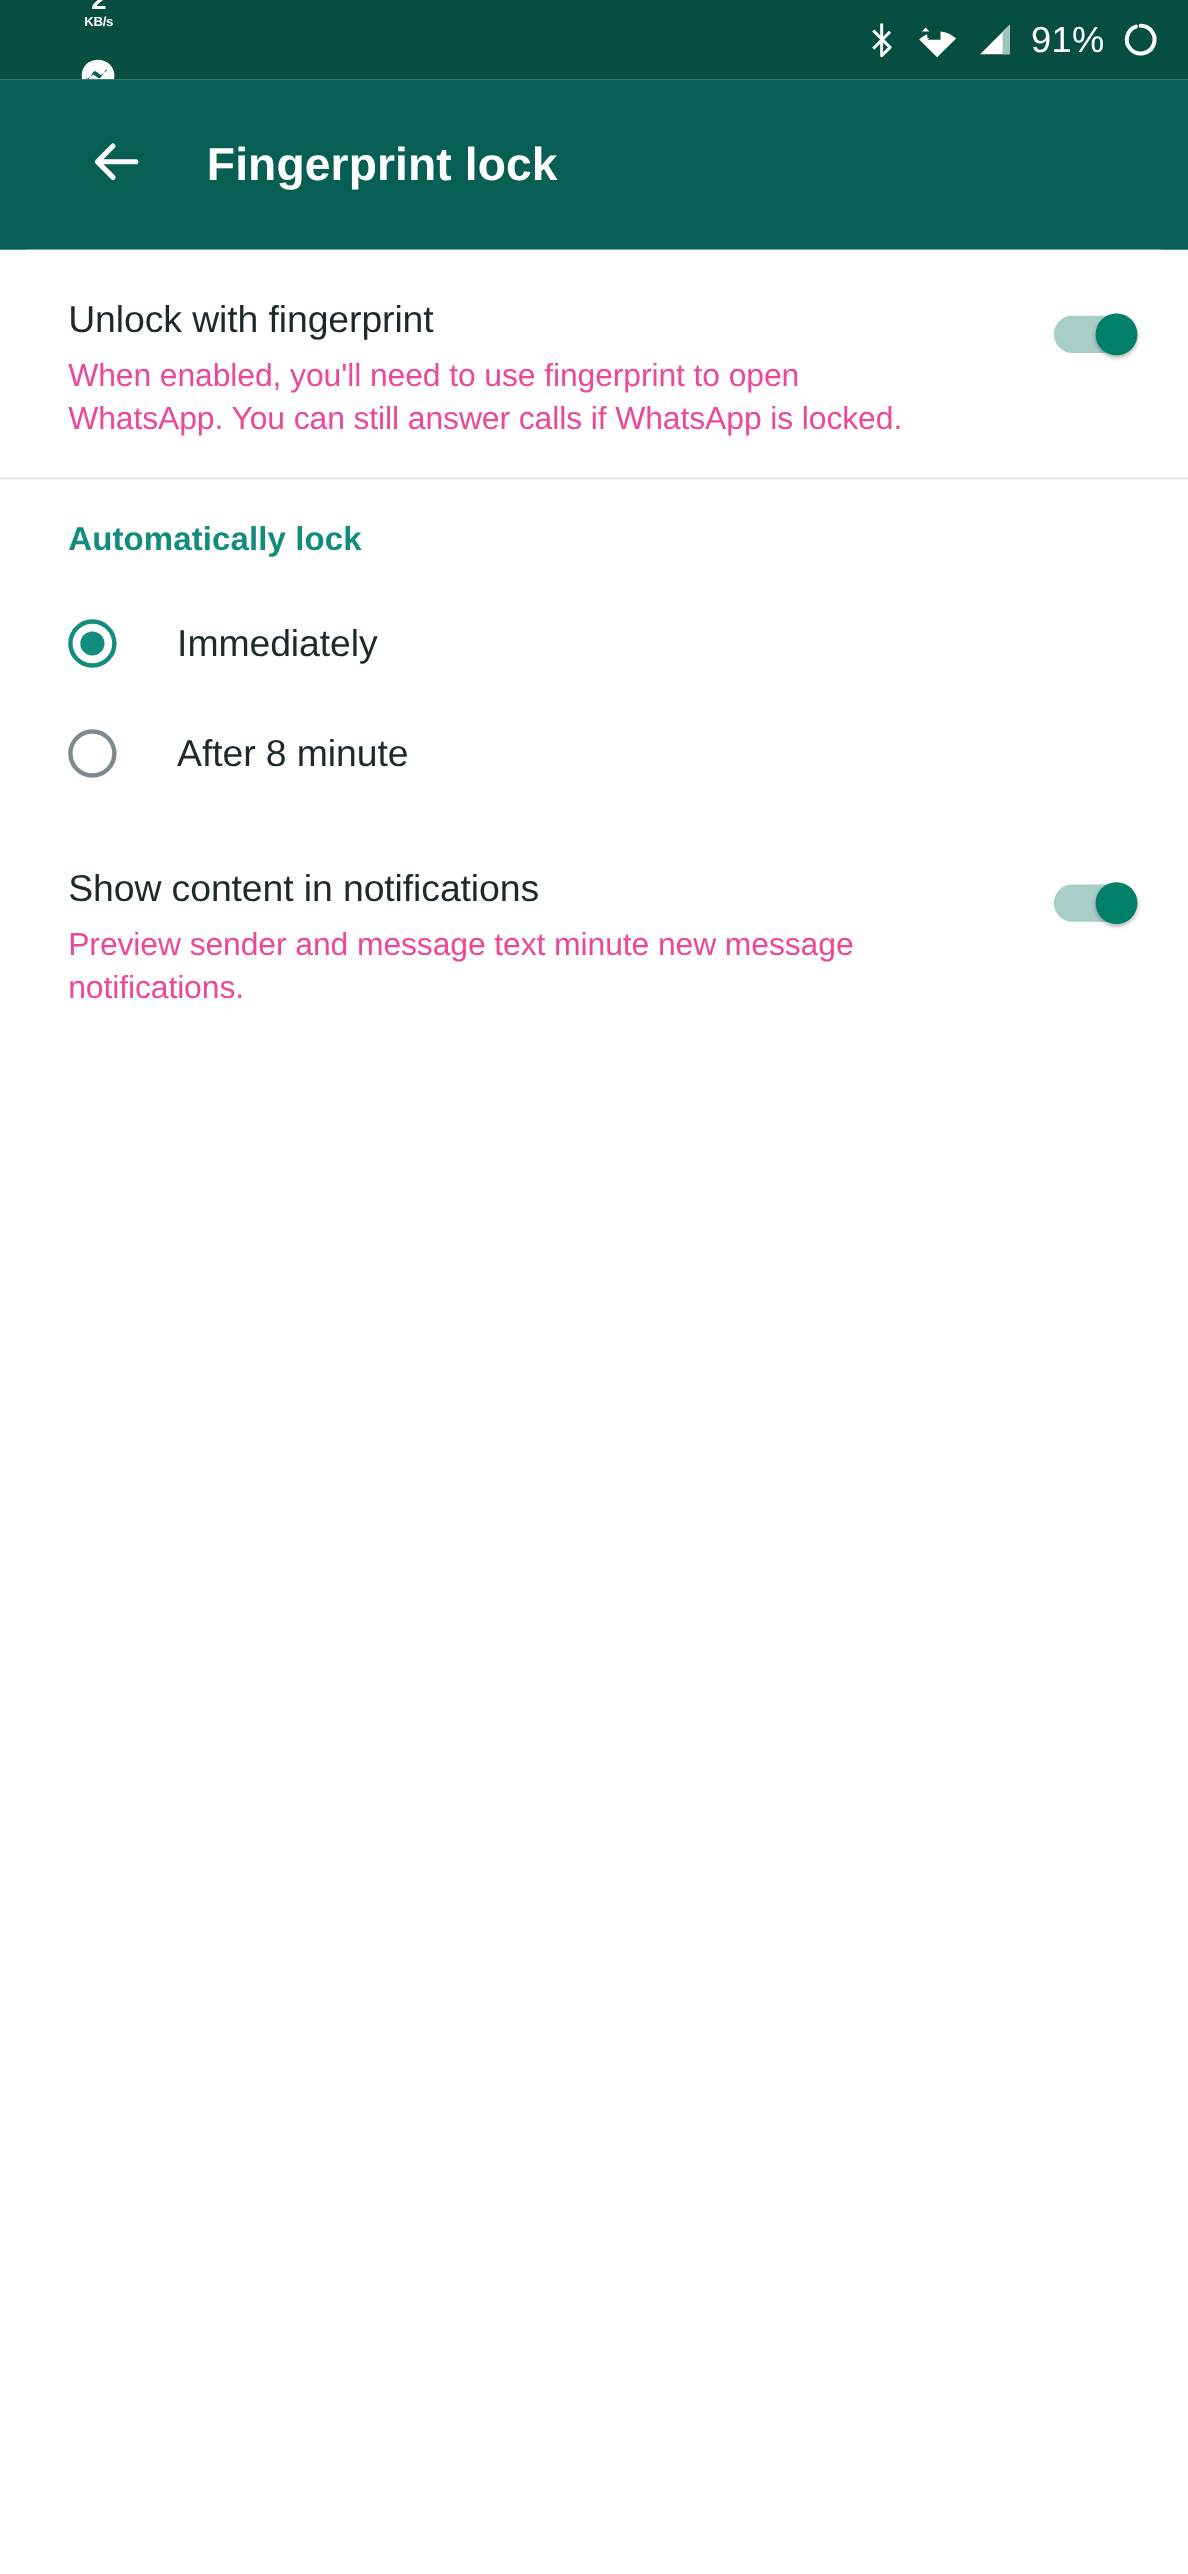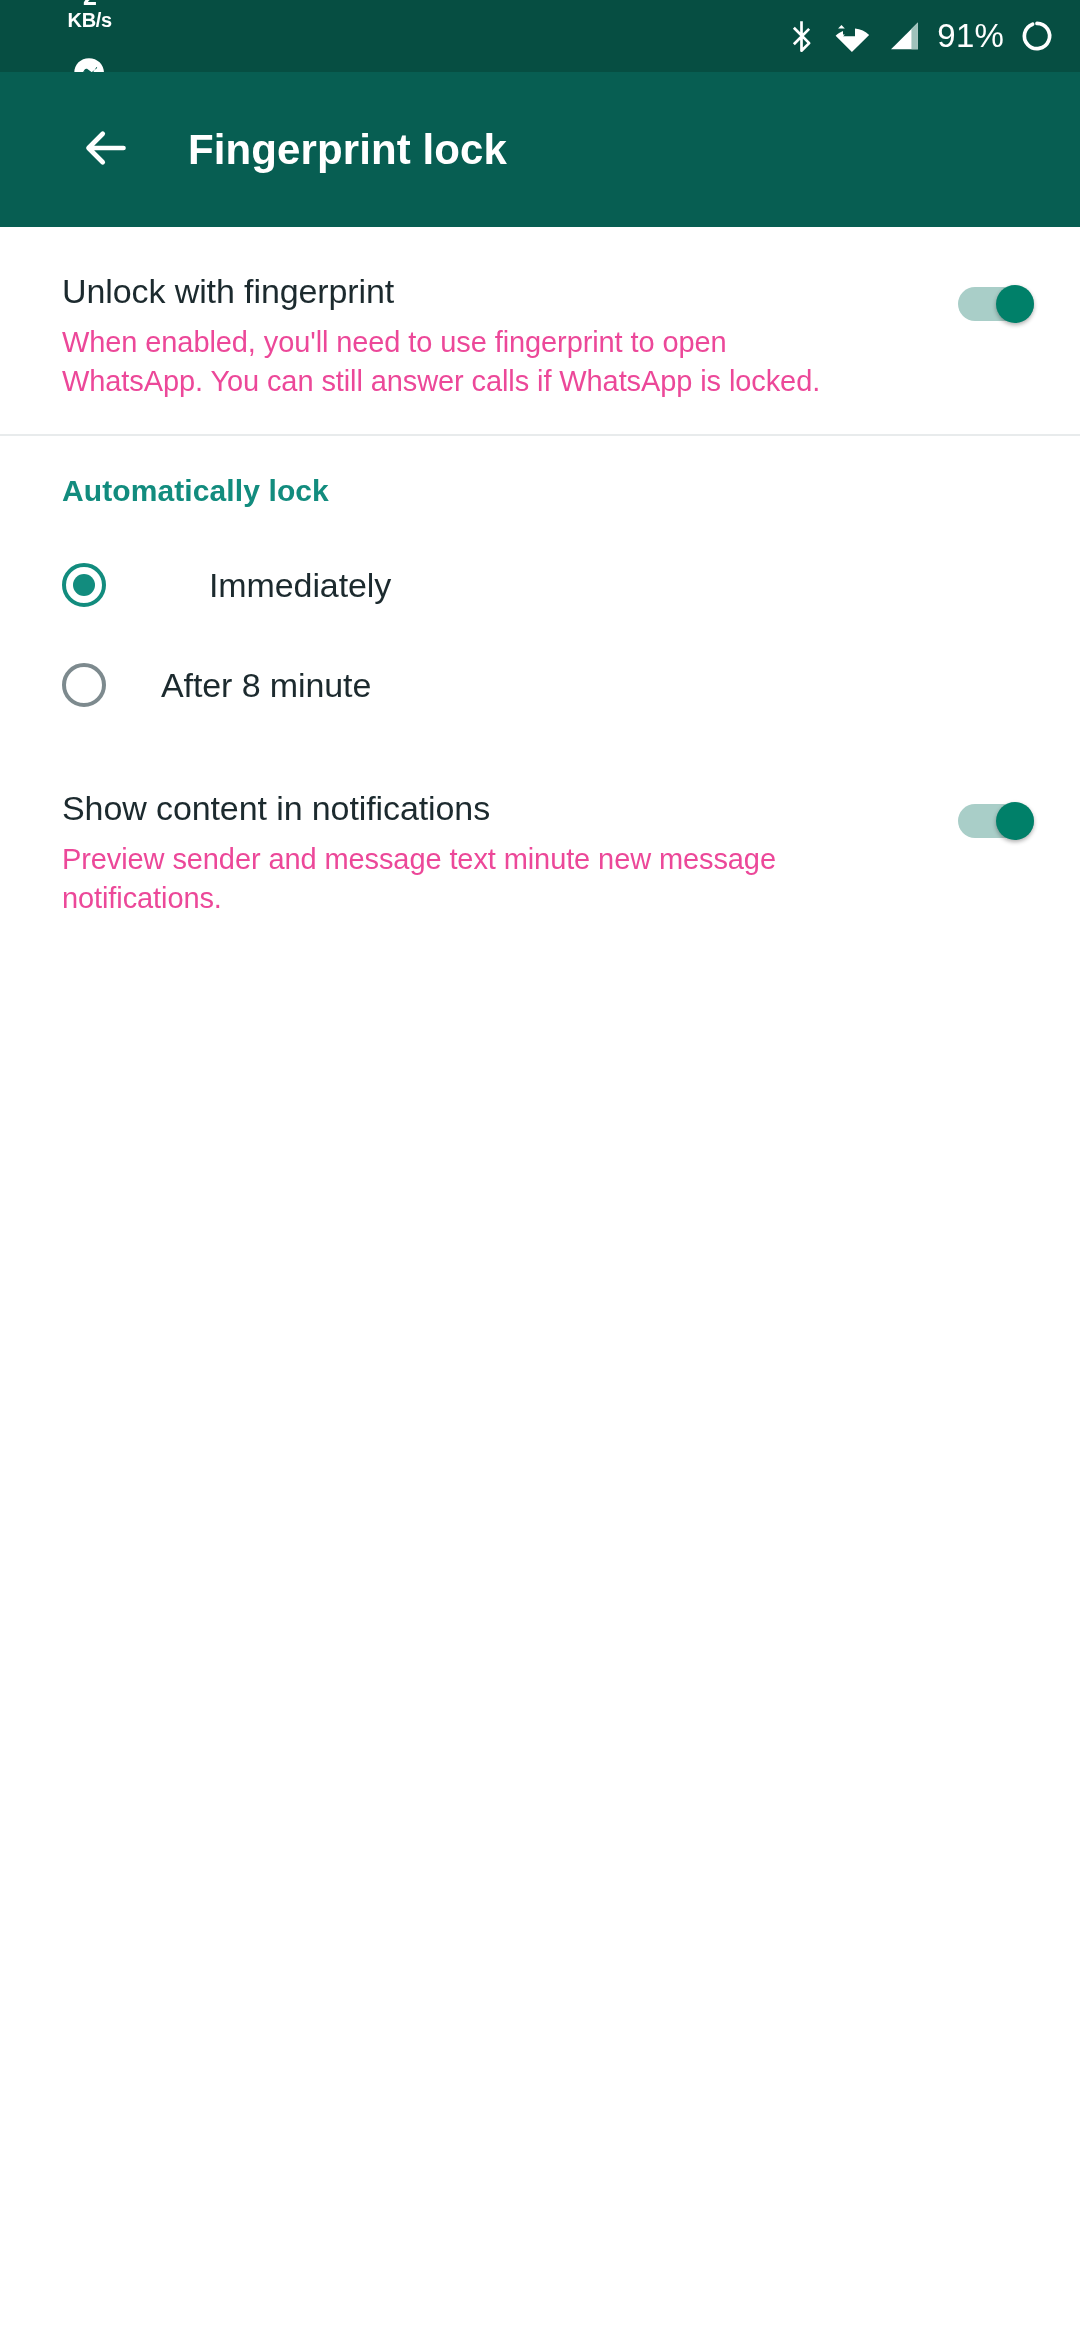--- a/index.html
+++ b/index.html
@@ -26,21 +26,21 @@
   }
   #status-left { display:flex; align-items:center; gap:26px;flex-direction:column; }
   #status-right { display:flex; align-items:flex-start; gap:16px; margin-left:auto; }
   #clock { font-size:33px; letter-spacing:.3px; line-height:1; }
   #net-speed {
     display:flex; flex-direction:column;
     align-items:center; justify-content:center;
     line-height:1; margin-left:2px;
   }
   #net-speed .num { font-size:25px; font-weight:700; letter-spacing:-.5px; }
-  #net-speed .unit { font-size:20px; font-weight:700; letter-spacing:-.3px; margin-top:1px; }
+  #net-speed .unit { font-size:12px; font-weight:700; letter-spacing:-.3px; margin-top:1px; }
   .sb-ico { display:flex; align-items:center; justify-content:center; }
   #battery-pct { font-size:33px; letter-spacing:.2px; line-height:1; }
 
   
   #app-bar {
     position:absolute; left:0; top:72px;
     width:1080px; height:155px;
     background:#075e52;
     display:flex; align-items:center;
     padding-left:68px;
@@ -239,21 +239,21 @@
       <div class="toggle on">
         <div class="track"></div>
         <div class="thumb"></div>
       </div>
     </div>
 
     <div class="divider"></div>
 
     <div class="section-header">Automatically lock</div>
 
-    <div class="radio-row" style="margin-top:34px;gap:48px;">
+    <div class="radio-row" style="margin-top:34px;">
       <span class="radio checked">
         <span class="ring"></span>
         <span class="dot"></span>
       </span>
       <span class="radio-label">Immediately</span>
     </div>
 
     <div class="radio-row">
       <span class="radio">
         <span class="ring"></span>

